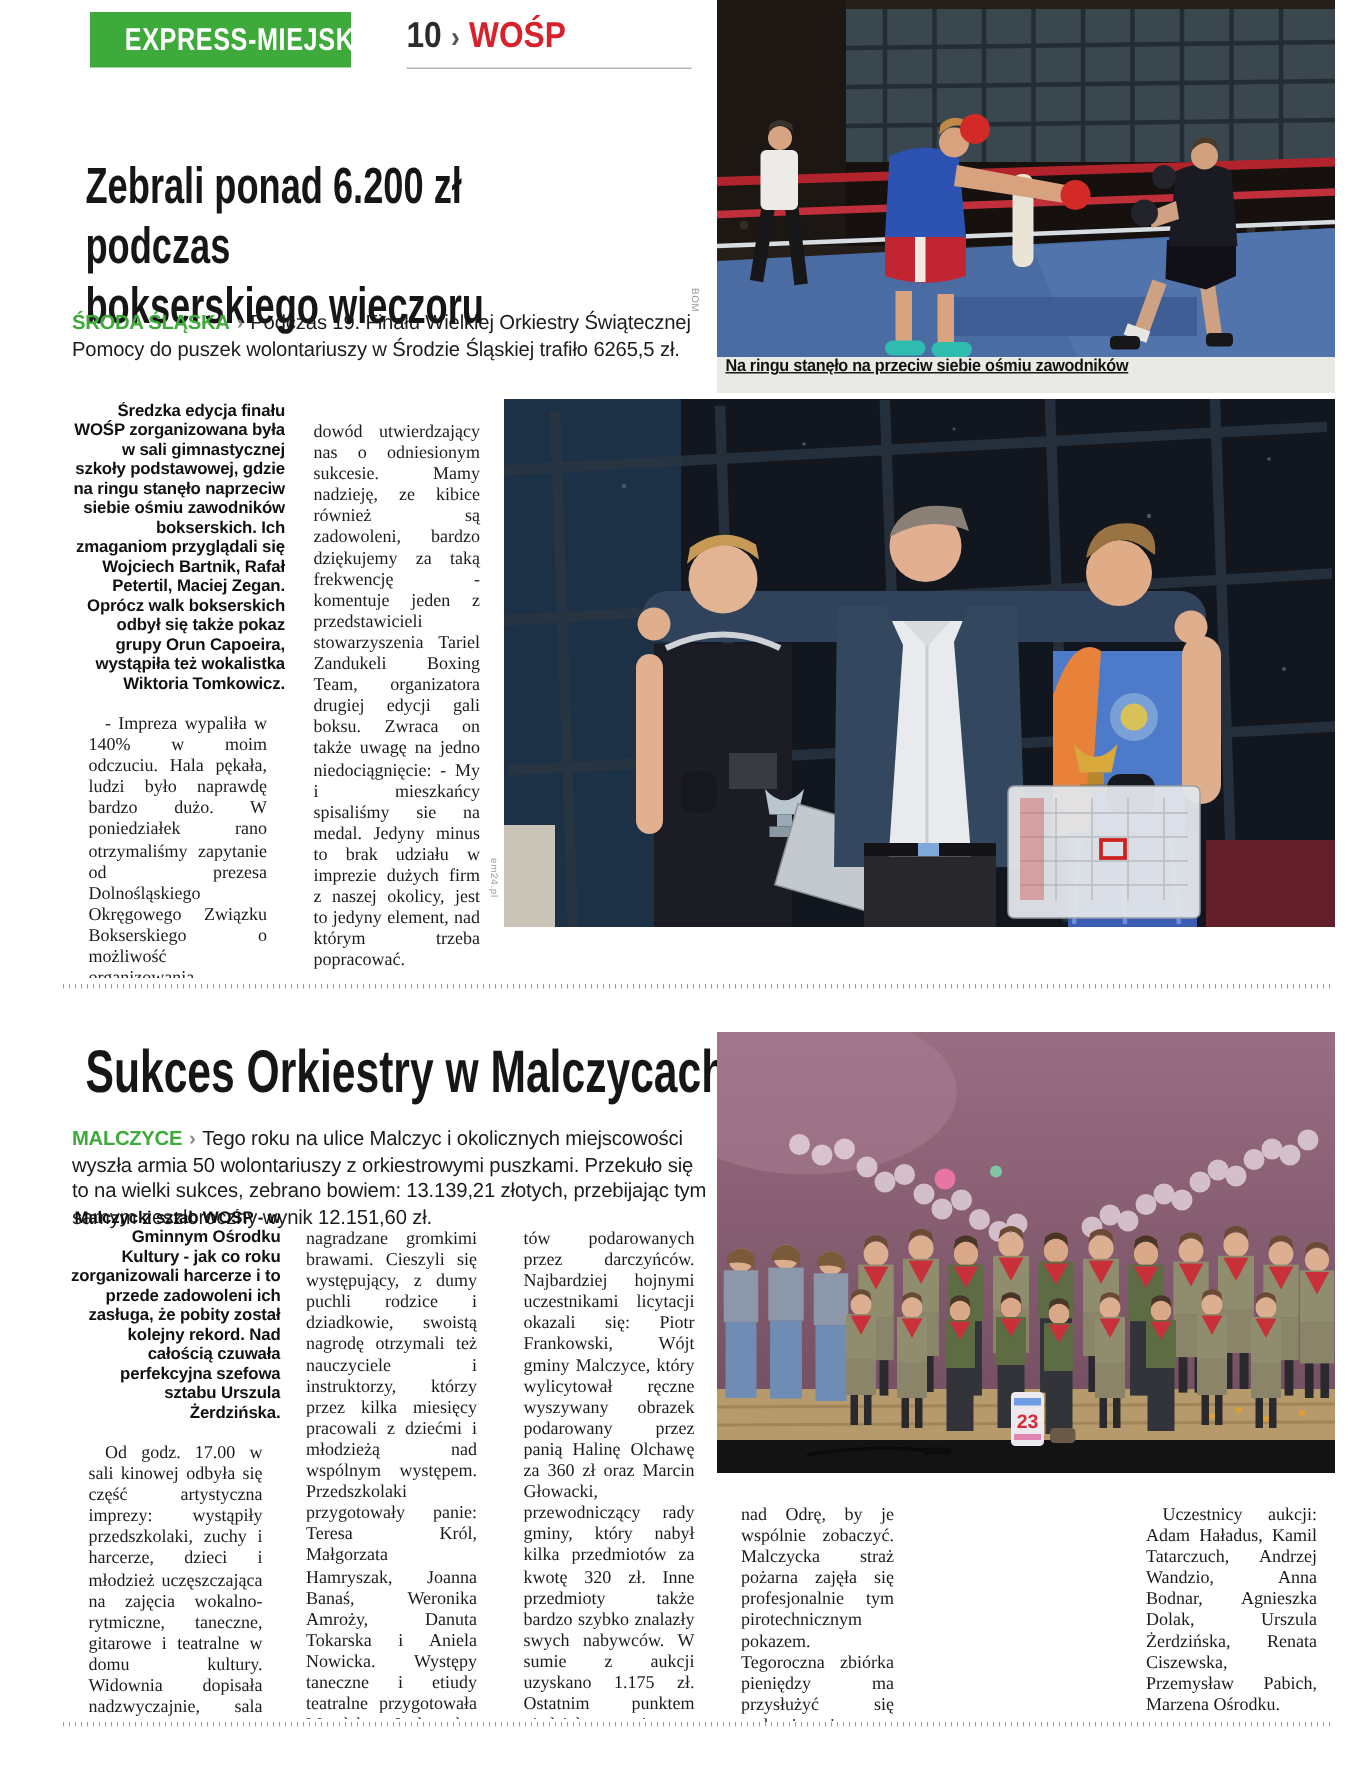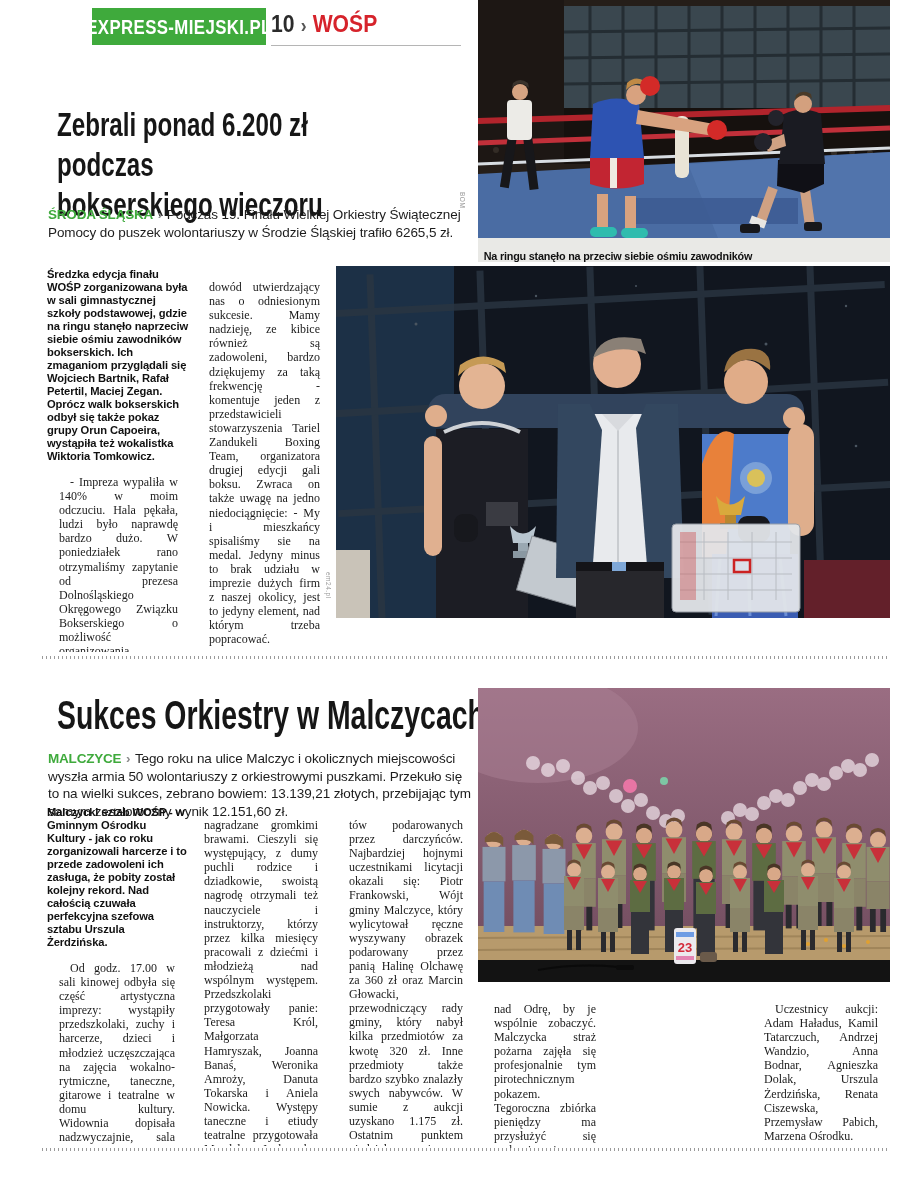--- a/index.html
+++ b/index.html
@@ -1,21 +1,21 @@
 <!DOCTYPE html>
 <html lang="pl" style="--brand-green: #3faa3c; --accent-red: #d6232b; --caption-bg: #e9e9e6;"><head>
 <meta charset="utf-8">
 <style>
   html,body{margin:0;padding:0;background:#ffffff;}
   #page{position:relative;width:900px;height:1180px;background:#fff;overflow:hidden;
         font-family:"Liberation Serif",serif;color:#1a1a1a;}
   .abs{position:absolute;}
   
   .logo-box{left:60px;top:8px;width:174px;height:37px;background:var(--brand-green);
-            display:flex;align-items:center;justify-content:center;margin-left:32px;}
+            display:flex;align-items:center;}
   .logo-text{color:#fff;font:bold 21px "Liberation Sans",sans-serif;letter-spacing:.5px;
              transform:scaleX(.8);white-space:nowrap;}
   .page-ind{left:271px;top:10px;display:flex;align-items:baseline;gap:7px;
             font:bold 24px "Liberation Sans",sans-serif;transform:scaleX(.88);transform-origin:0 0;}
   .page-num{color:#2b2b2b;}
   .page-sep{color:#555;font-size:20px;}
   .page-sec{color:var(--accent-red);}
   .head-rule{left:271px;top:45px;width:190px;height:1px;background:#b5b5b5;}
   
   .headline{font:bold 34px/40px "Liberation Sans",sans-serif;color:#161616;
@@ -24,27 +24,27 @@
              transform:scaleX(.71);transform-origin:0 0;white-space:nowrap;}
   
   .lead{font:13.5px/17.5px "Liberation Sans",sans-serif;color:#1c1c1c;letter-spacing:-.1px;}
   .loc{font-weight:bold;color:var(--brand-green);letter-spacing:-.2px;}
   .lead-arr{color:#8a8a8a;font-weight:bold;padding:0 1px;}
   
   .col{overflow:hidden;text-align:justify;font:12px/14.1px "Liberation Serif",serif;
        hyphens:auto;-webkit-hyphens:auto;}
   .col p{margin:12px;text-indent:11px;}
   .col p.noind{text-indent:0;}
-  .intro{font:bold 11.2px/13px "Liberation Sans",sans-serif;text-align:left;color:#111;
+  .intro{font:bold 11.2px/13px "Liberation Sans",sans-serif;text-align:right;color:#111;
          margin:0 0 9px 0 !important;text-indent:0 !important;letter-spacing:-.1px;}
   .byline{font:bold 11.5px "Liberation Sans",sans-serif;text-align:center;margin-top:2px;
           text-indent:0 !important;}
   
   .photo{display:block;}
-  .capbar{background:var(--caption-bg);display:flex;align-items:flex-end;}
+  .capbar{background:var(--caption-bg);display:flex;align-items:flex-start;text-decoration:underline;}
   .capbar span{font:bold 11.5px "Liberation Sans",sans-serif;letter-spacing:-.2px;
                padding-left:6px;color:#111;transform:scaleX(.94);transform-origin:0 50%;white-space:nowrap;}
   .vcred{writing-mode:vertical-rl;font:6.5px "Liberation Sans",sans-serif;color:#999;letter-spacing:.5px;}
   
   .dotted{height:3px;background:repeating-linear-gradient(90deg,#9a9a9a 0 1px,transparent 1px 4px);}
 </style>
 </head>
 <body>
 
 <div id="page">

